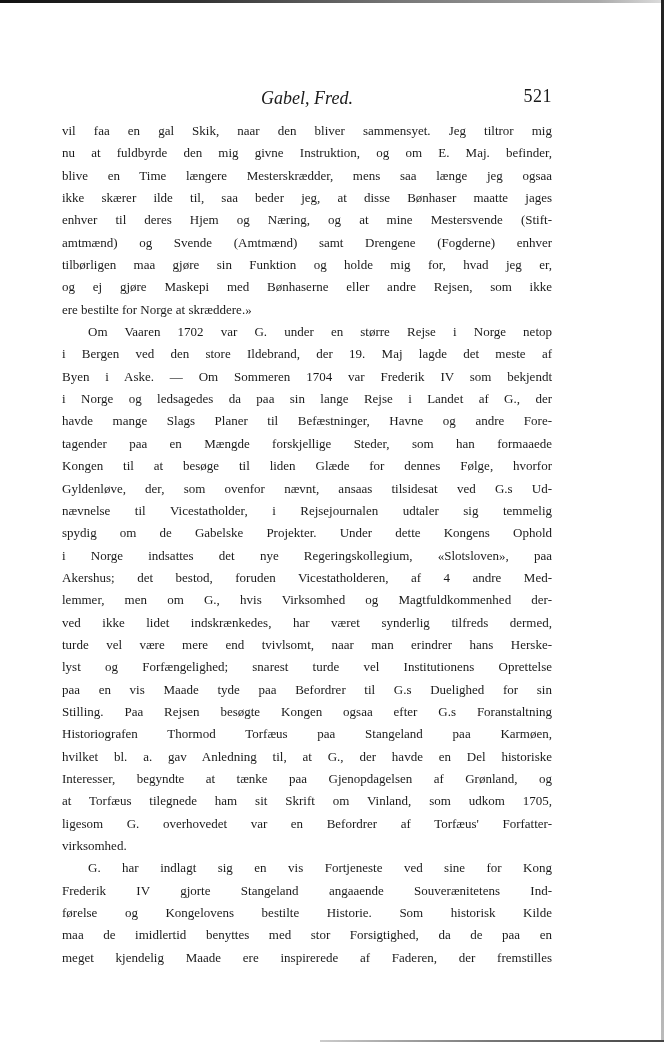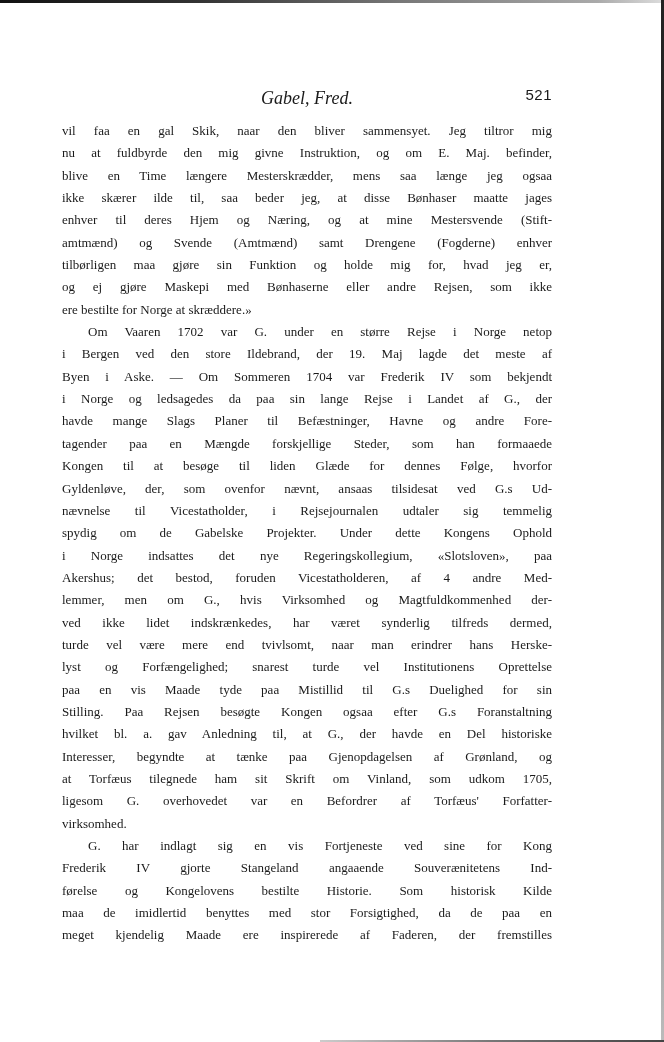--- a/index.html
+++ b/index.html
@@ -46,22 +46,22 @@
       text-align: center;
       font-family: "Liberation Serif", serif;
       font-style: italic;
       font-size: 18px;
       top: 2px;
     }
     .page-number {
       position: absolute;
       right: 0;
       top: 0;
-      font-family: Liberation Sans, sans-serif;
-      font-size: 15px;
+      font-family: Liberation Serif, serif;
+      font-size: 18px;
       letter-spacing: 0.5px;
       margin-left: 29px;
     }
     .body-text {
       position: absolute;
       top: 120px;
       left: 62px;
       width: 490px;
       font-family: "Liberation Serif", serif;
       font-size: 13px;
@@ -116,22 +116,23 @@
       <span class="line">Kongen til at besøge til liden Glæde for dennes Følge, hvorfor</span>
       <span class="line">Gyldenløve, der, som ovenfor nævnt, ansaas tilsidesat ved G.s Ud-</span>
       <span class="line">nævnelse til Vicestatholder, i Rejsejournalen udtaler sig temmelig</span>
       <span class="line">spydig om de Gabelske Projekter. Under dette Kongens Ophold</span>
       <span class="line">i Norge indsattes det nye Regeringskollegium, «Slotsloven», paa</span>
       <span class="line">Akershus; det bestod, foruden Vicestatholderen, af 4 andre Med-</span>
       <span class="line">lemmer, men om G., hvis Virksomhed og Magtfuldkommenhed der-</span>
       <span class="line">ved ikke lidet indskrænkedes, har været synderlig tilfreds dermed,</span>
       <span class="line">turde vel være mere end tvivlsomt, naar man erindrer hans Herske-</span>
       <span class="line">lyst og Forfængelighed; snarest turde vel Institutionens Oprettelse</span>
-      <span class="line">paa en vis Maade tyde paa Mistillid til G.s Duelighed for sin</span>
+      <span class="line">paa en vis Maade tyde paa Befordrer til G.s Duelighed for sin</span>
       <span class="line">Stilling. Paa Rejsen besøgte Kongen ogsaa efter G.s Foranstaltning</span>
+      <span class="line">Historiografen Thormod Torfæus paa Stangeland paa Karmøen,</span>
       <span class="line">hvilket bl. a. gav Anledning til, at G., der havde en Del historiske</span>
       <span class="line">Interesser, begyndte at tænke paa Gjenopdagelsen af Grønland, og</span>
       <span class="line">at Torfæus tilegnede ham sit Skrift om Vinland, som udkom 1705,</span>
       <span class="line">ligesom G. overhovedet var en Befordrer af Torfæus' Forfatter-</span>
       <span class="line last">virksomhed.</span>
     </div>
     <div>
       <span class="line indent">G. har indlagt sig en vis Fortjeneste ved sine for Kong</span>
       <span class="line">Frederik IV gjorte Stangeland angaaende Souverænitetens Ind-</span>
       <span class="line">førelse og Kongelovens bestilte Historie. Som historisk Kilde</span>

